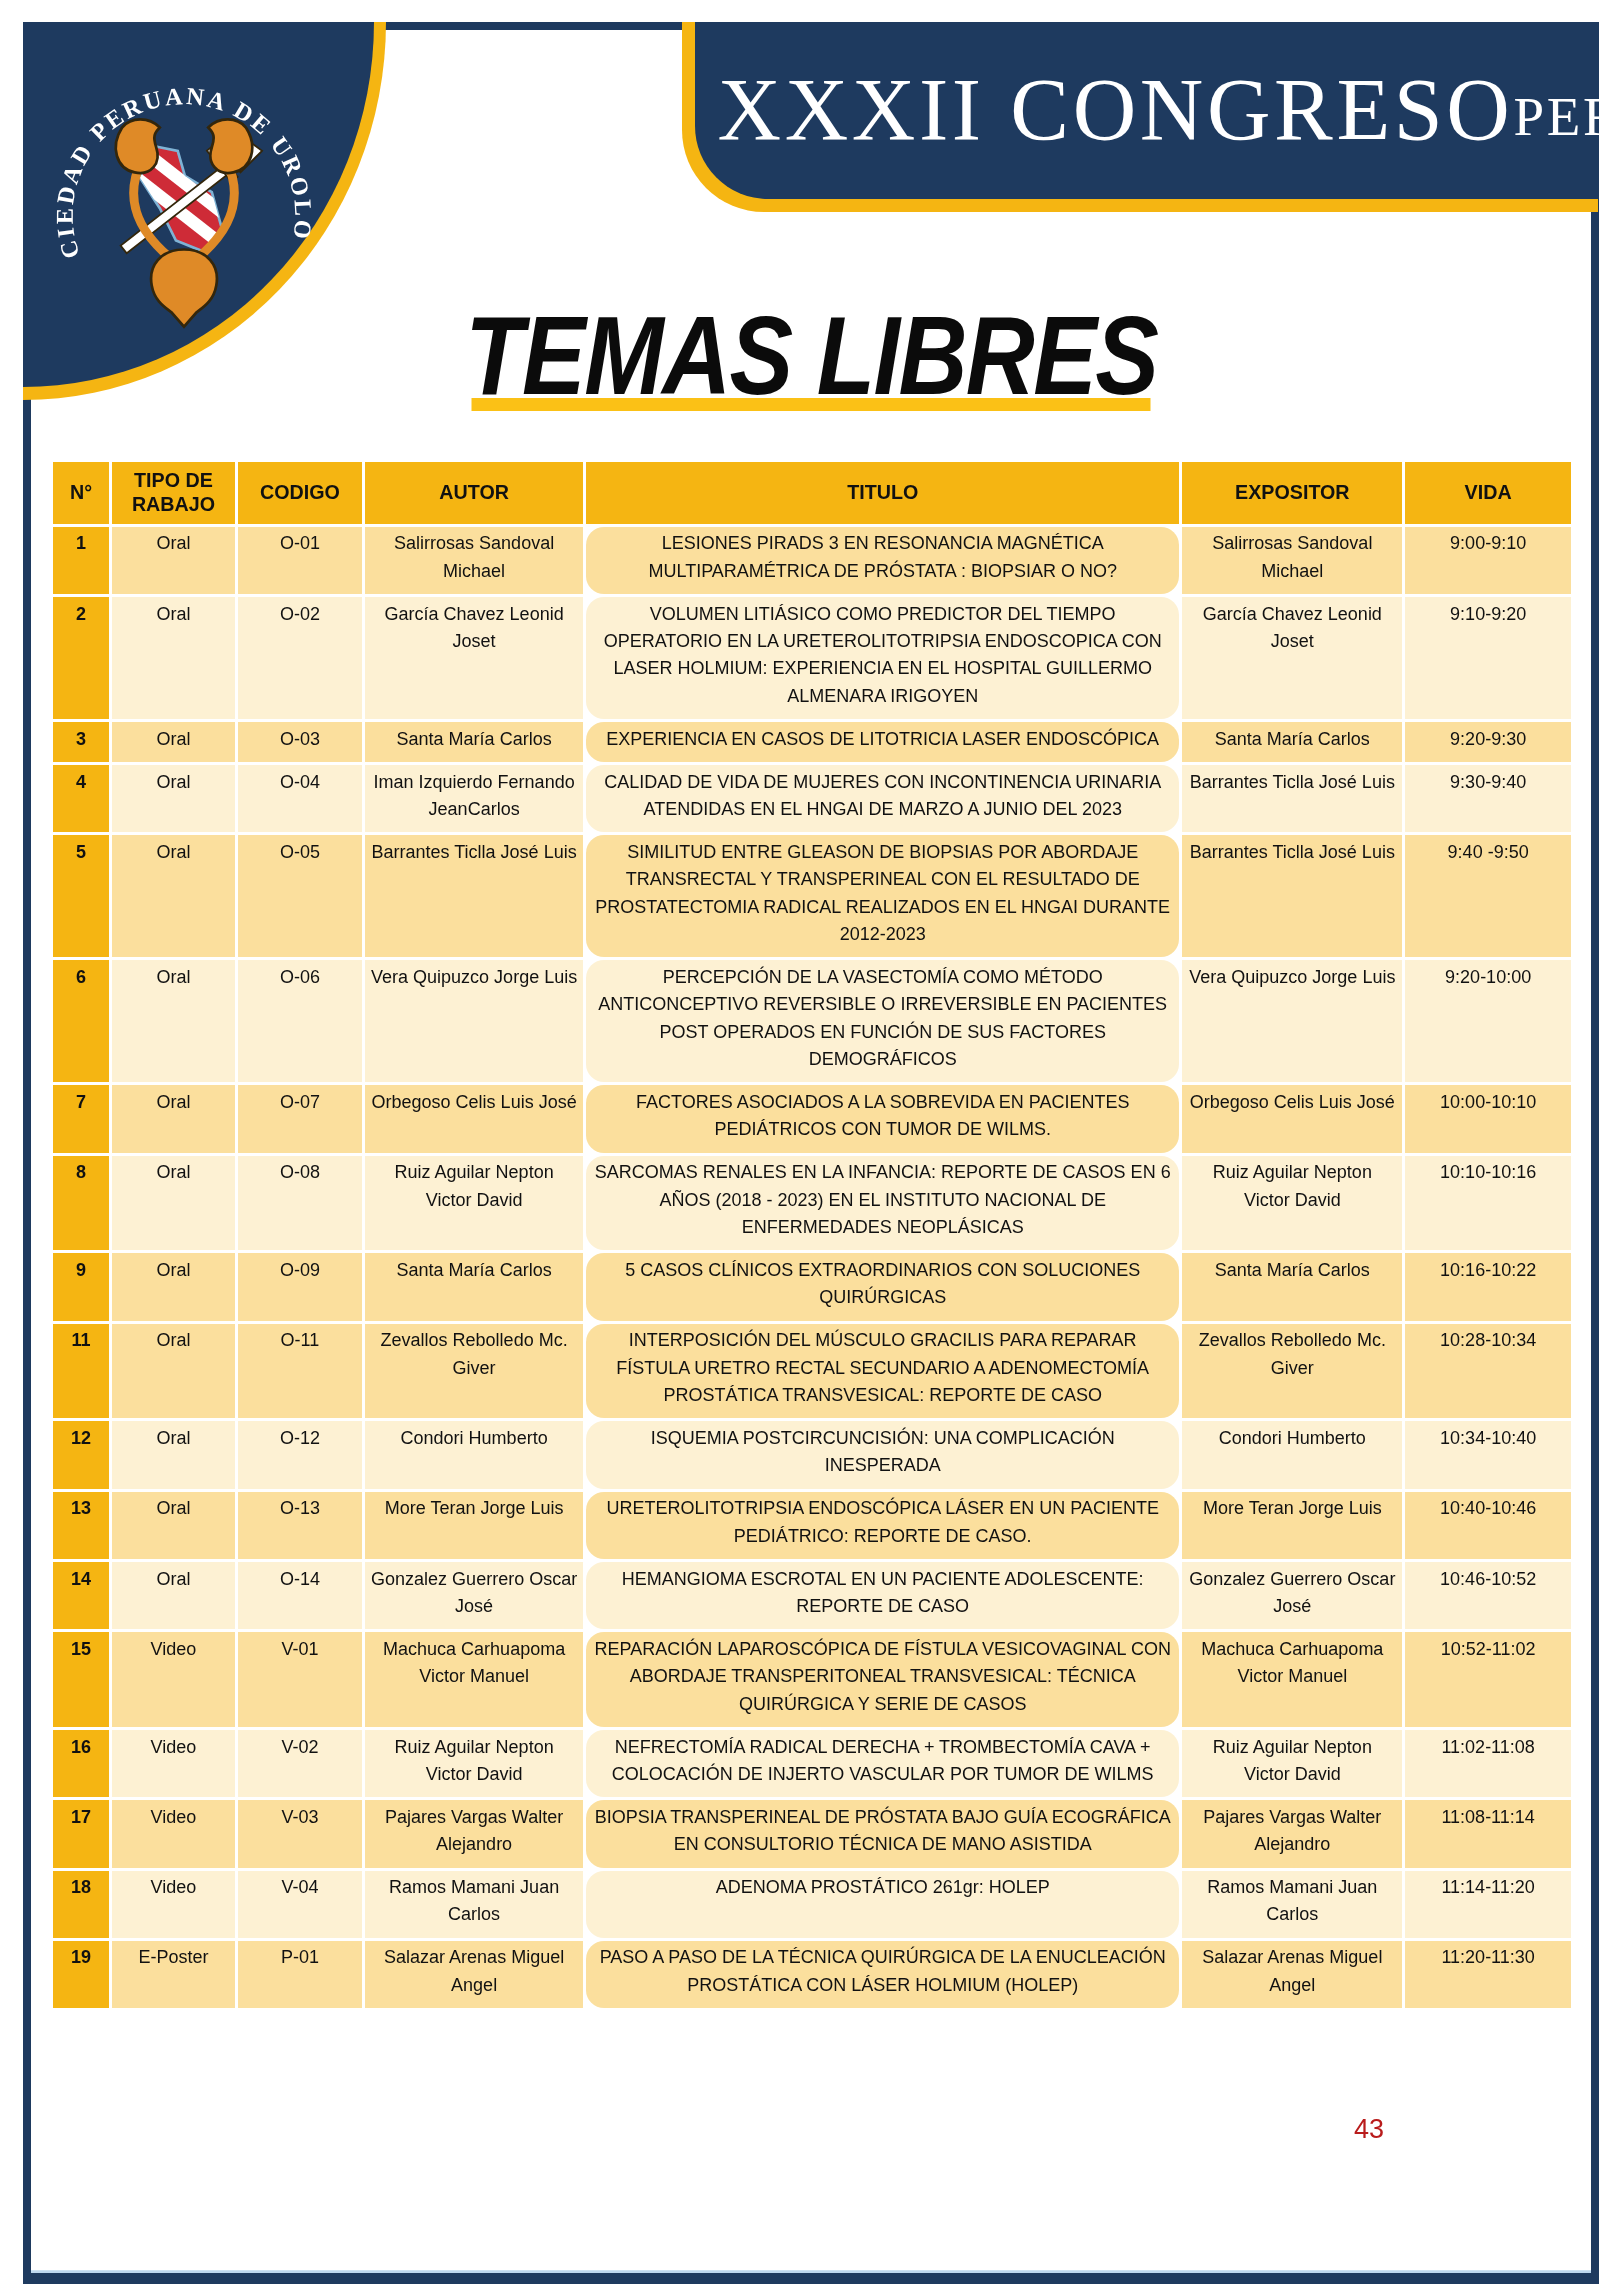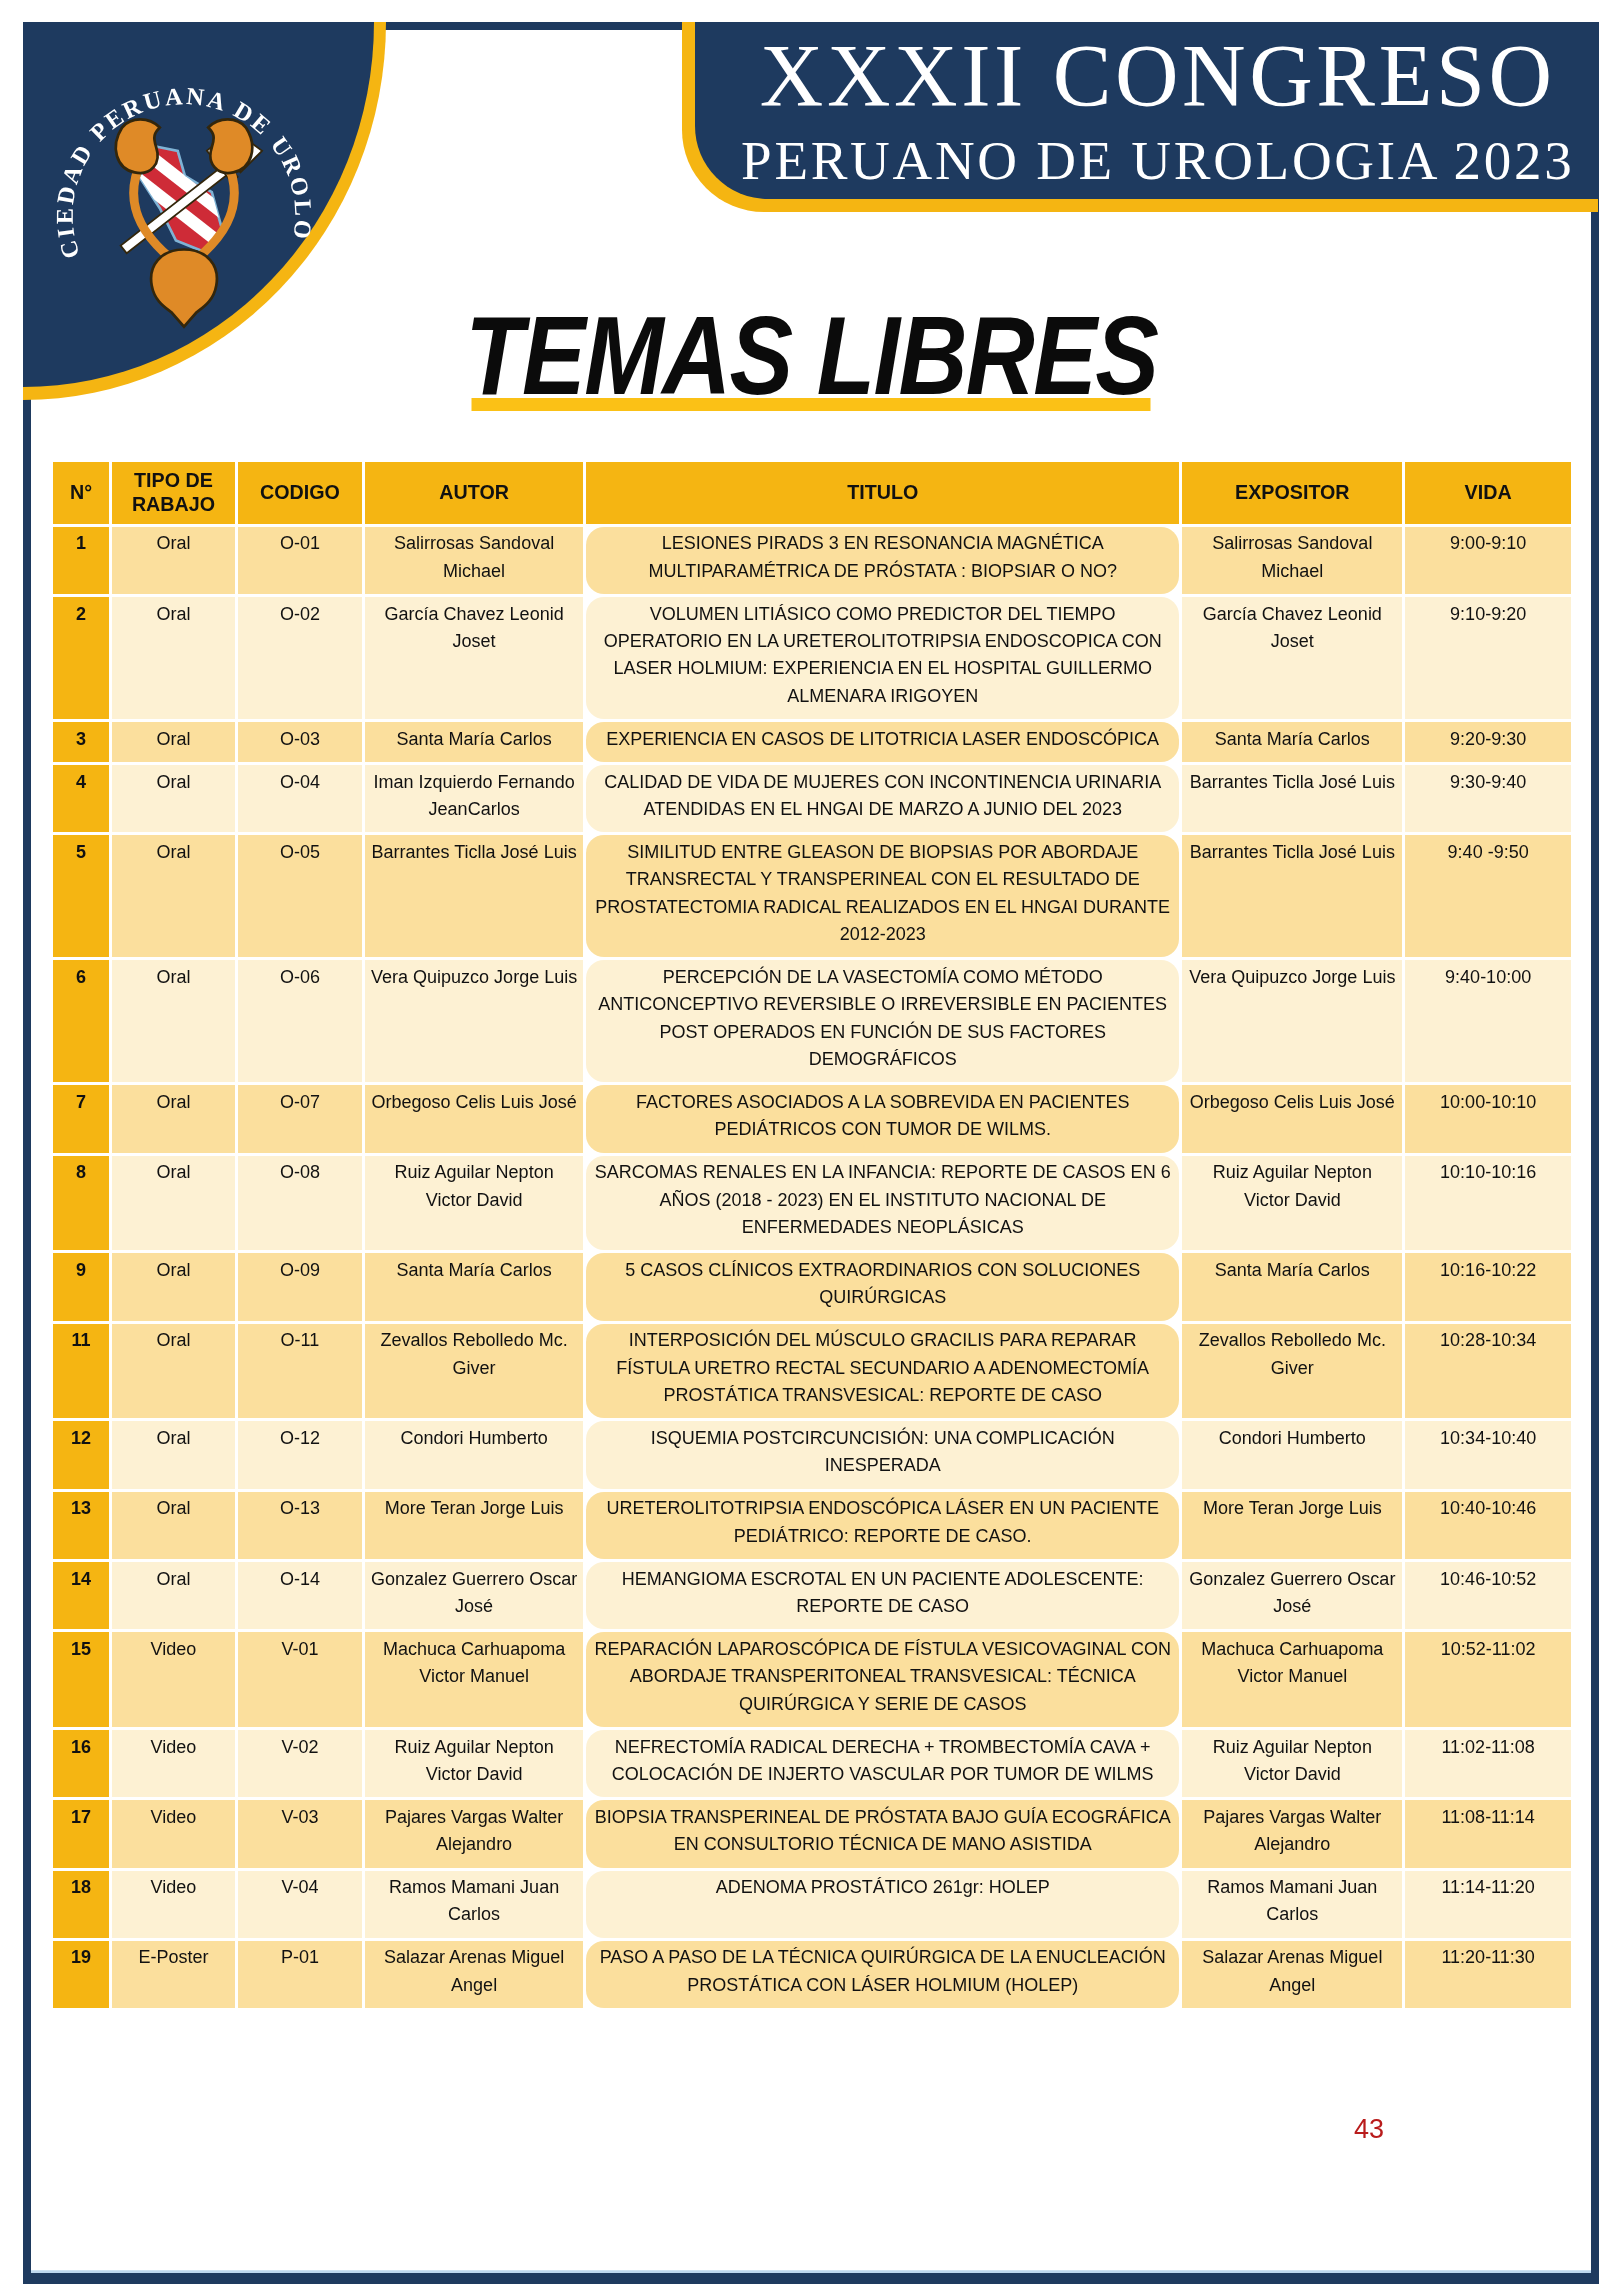--- a/index.html
+++ b/index.html
@@ -37,21 +37,21 @@
     font-size:27px;letter-spacing:3px;fill:#ffffff;
   }
   
   .banner-outer{
     position:absolute;left:682px;top:21.5px;width:916px;height:190px;
     background:var(--gold);border-bottom-left-radius:82px;
   }
   .banner-inner{
     position:absolute;left:12.5px;right:0;top:0;bottom:12.5px;
     background:var(--navy);border-bottom-left-radius:73px;
-    display:flex;flex-direction:column;align-items:center;justify-content:center;
+    display:flex;flex-direction:row;align-items:center;
     padding-left:23px;box-sizing:border-box;
   }
   .banner-line1{
     font-family:"Liberation Serif",serif;color:#fff;font-size:88px;
     letter-spacing:3.6px;line-height:1;white-space:nowrap;
   }
   .banner-line2{
     font-family:"Liberation Serif",serif;color:#fff;font-size:55px;
     letter-spacing:2.7px;line-height:1;margin-top:13px;white-space:nowrap;
   }
@@ -212,21 +212,21 @@
             <td class="col-expositor">Barrantes Ticlla José Luis</td>
             <td class="col-hora">9:40 -9:50</td>
           </tr>
           <tr class="row-even">
             <td class="col-n">6</td>
             <td class="col-tipo">Oral</td>
             <td class="col-codigo">O-06</td>
             <td class="col-autor">Vera Quipuzco Jorge Luis</td>
             <td class="col-titulo">PERCEPCIÓN DE LA VASECTOMÍA COMO MÉTODO ANTICONCEPTIVO REVERSIBLE O IRREVERSIBLE EN PACIENTES POST OPERADOS EN FUNCIÓN DE SUS FACTORES DEMOGRÁFICOS</td>
             <td class="col-expositor">Vera Quipuzco Jorge Luis</td>
-            <td class="col-hora">9:40-10:00</td>
+            <td class="col-hora">9:20-10:00</td>
           </tr>
           <tr class="row-odd">
             <td class="col-n">7</td>
             <td class="col-tipo">Oral</td>
             <td class="col-codigo">O-07</td>
             <td class="col-autor">Orbegoso Celis Luis José</td>
             <td class="col-titulo">FACTORES ASOCIADOS A LA SOBREVIDA EN PACIENTES PEDIÁTRICOS CON TUMOR DE WILMS.</td>
             <td class="col-expositor">Orbegoso Celis Luis José</td>
             <td class="col-hora">10:00-10:10</td>
           </tr>

